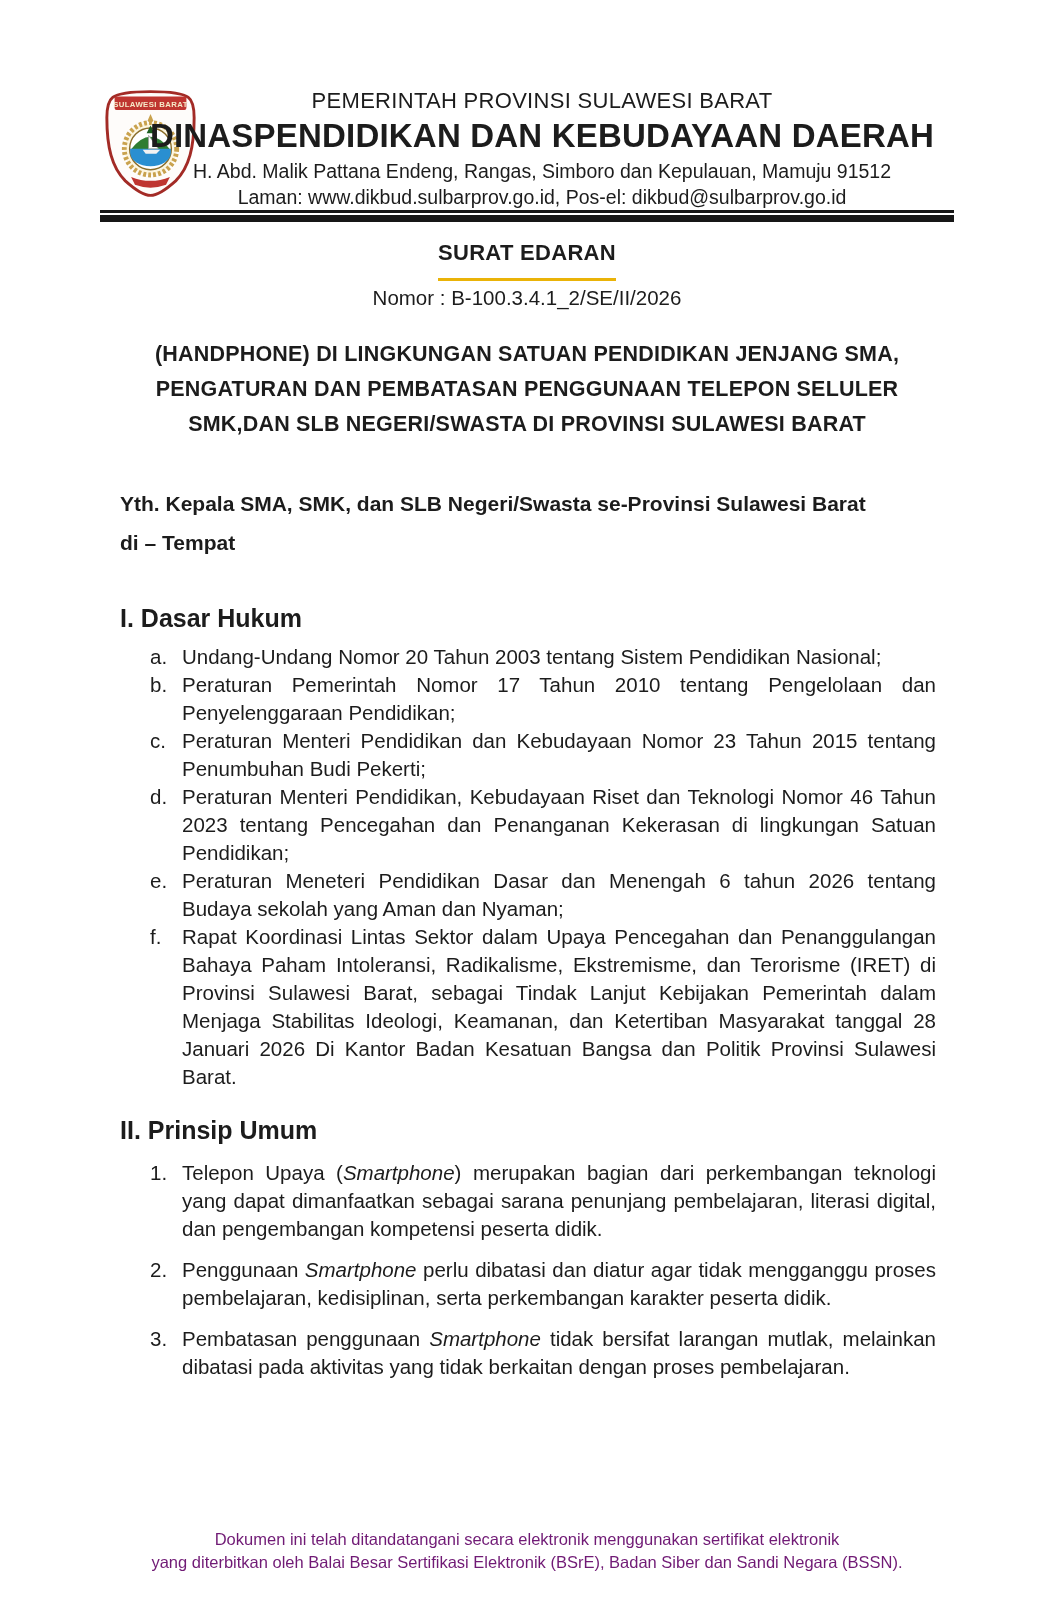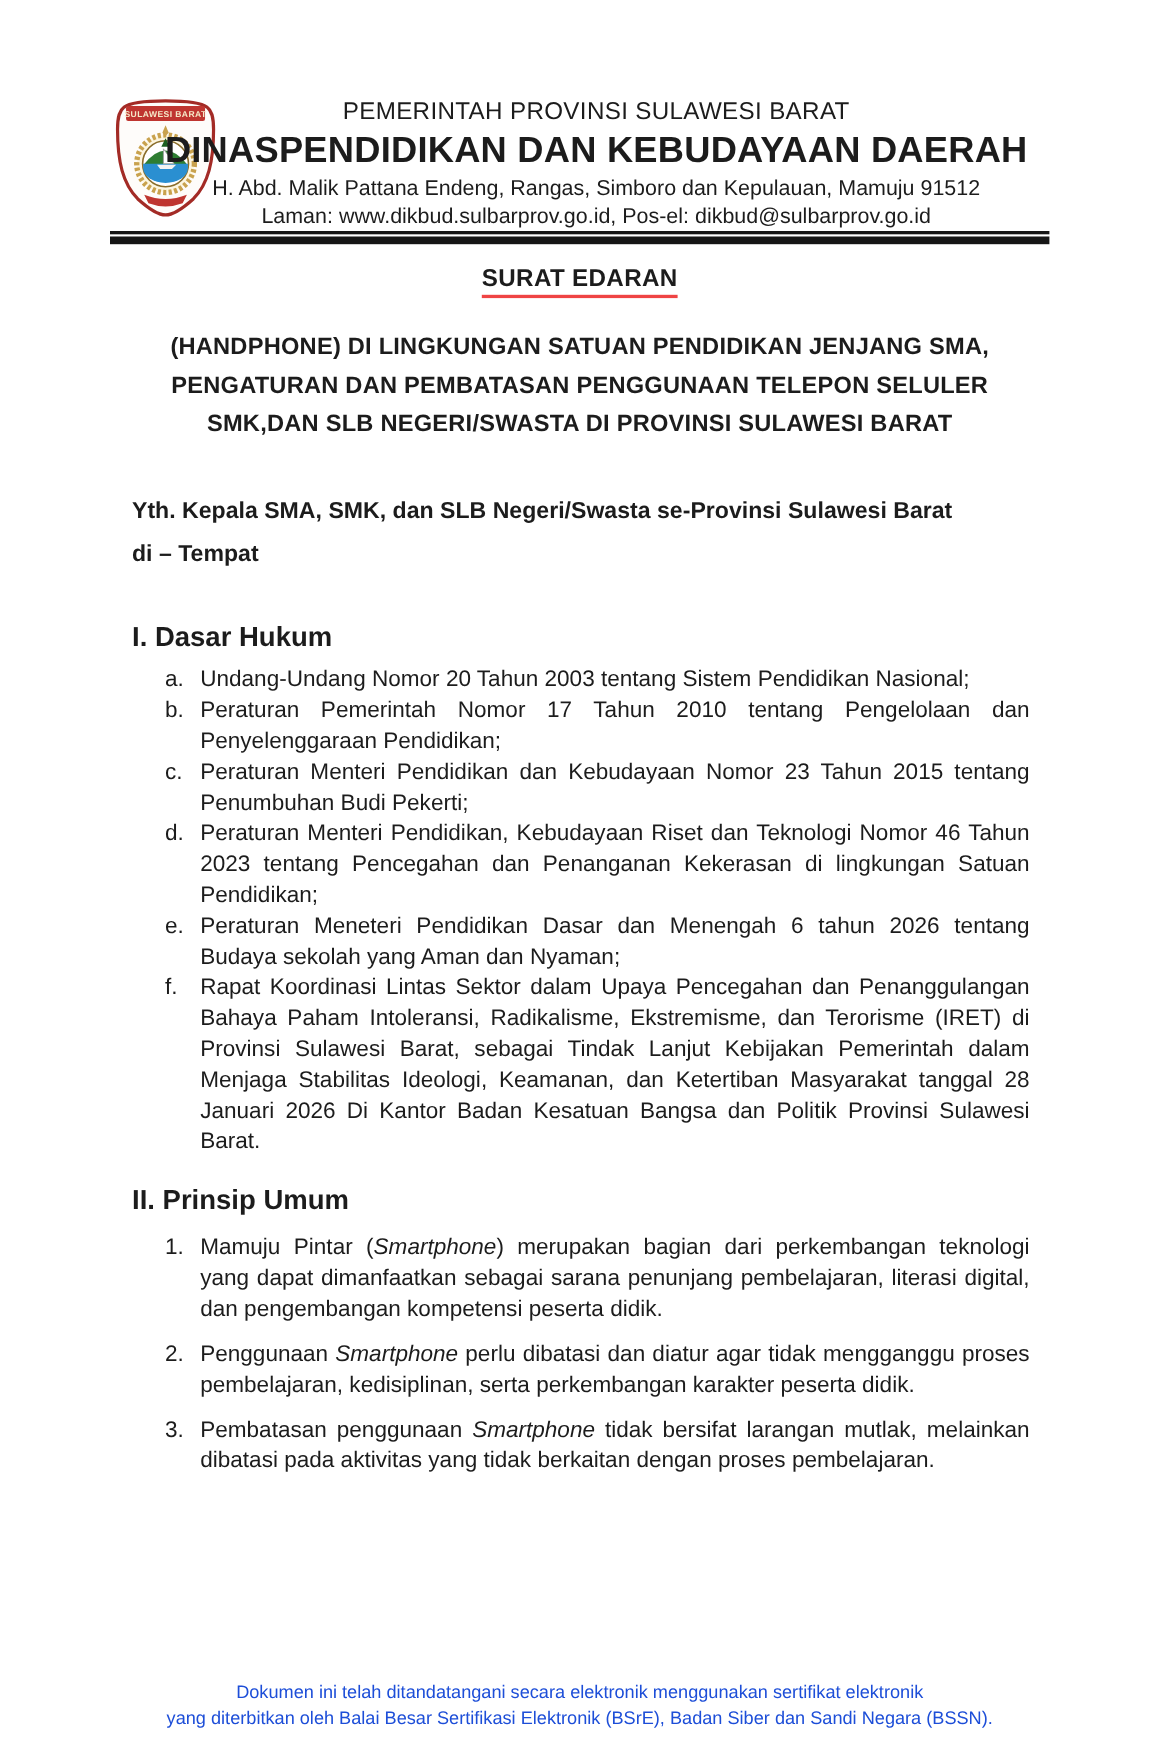--- a/index.html
+++ b/index.html
@@ -23,21 +23,21 @@
   .lh-contact { font-size: 19.5px; margin-top: 3px; }
 
   .rule { margin: 4px 100px 0 100px; }
   .rule .thin  { height: 3px; background: #161616; }
   .rule .thick { height: 7px; background: #161616; margin-top: 2px; }
 
   
   .title-block { text-align: center; margin-top: 18px; }
   .doc-type {
     display: inline-block; font-size: 22px; font-weight: bold;
-    border-bottom: 3px solid #ef4444; padding-bottom: 2px; letter-spacing: .3px;
+    border-bottom: 3px solid #eab308; padding-bottom: 12px; letter-spacing: .3px;
   }
   .doc-number { font-size: 20.5px; margin-top: 5px; }
   .about { font-size: 21px; font-weight: bold; margin-top: 30px; letter-spacing: .2px; }
   .subject { font-size: 21.5px; font-weight: bold; margin-top: 27px; }
   .subject .subject-line { line-height: 35px; letter-spacing: .2px; }
 
   
   .addressee { margin: 50px 118px 0 120px; font-size: 21px; font-weight: bold; }
   .addressee .addr-place { margin-top: 15px; }
 
@@ -49,21 +49,21 @@
   .list { margin-top: 11px; padding-left: 30px; }
   .list-row { display: flex; }
   .marker { flex: none; width: 32px; font-size: 20.5px; line-height: 28px; }
   .item-text { flex: 1; font-size: 20.5px; line-height: 28px; text-align: justify; }
   .item-text em { font-style: italic; }
   .list.spaced { margin-top: 15px; }
   .list.spaced .list-row + .list-row { margin-top: 13px; }
 
   
   .footer { position: absolute; left: 0; right: 0; bottom: 25px; text-align: center;
-            font-size: 16.5px; line-height: 23px; color: #1d4ed8; }
+            font-size: 16.5px; line-height: 23px; color: #701a75; }
 </style>
 </head>
 <body>
 
 <div class="page">
 
   <header class="letterhead">
     <svg class="logo" viewBox="0 0 100 114" xmlns="http://www.w3.org/2000/svg">
 
       <path d="M50,3 C32,3 16,5 11,9 C7,12 5,17 5,30 C5,60 10,81 24,95 C34,104 44,110 50,110 C56,110 66,104 76,95 C90,81 95,60 95,30 C95,17 93,12 89,9 C84,5 68,3 50,3 Z" fill="#fefcfa" stroke="#a32b26" stroke-width="3"></path>
@@ -94,20 +94,21 @@
     </div>
   </header>
 
   <div class="rule">
     <div class="thin"></div>
     <div class="thick"></div>
   </div>
 
   <section class="title-block">
     <div><span class="doc-type">SURAT EDARAN</span></div>
+    <div class="doc-number">Nomor : B-100.3.4.1_2/SE/II/2026</div>
     <div class="subject">
         <div class="subject-line">(HANDPHONE) DI LINGKUNGAN SATUAN PENDIDIKAN JENJANG SMA,</div>
         <div class="subject-line">PENGATURAN DAN PEMBATASAN PENGGUNAAN TELEPON SELULER</div>
         <div class="subject-line">SMK,DAN SLB NEGERI/SWASTA DI PROVINSI SULAWESI BARAT</div>
       </div>
   </section>
 
   <section class="addressee">
     <div class="addr-to">Yth. Kepala SMA, SMK, dan SLB Negeri/Swasta se-Provinsi Sulawesi Barat</div>
     <div class="addr-place">di – Tempat</div>
@@ -141,21 +142,21 @@
             <div class="marker">f.</div>
             <div class="item-text"><span>Rapat Koordinasi Lintas Sektor dalam Upaya Pencegahan dan Penanggulangan Bahaya Paham Intoleransi, Radikalisme, Ekstremisme, dan Terorisme (IRET) di Provinsi Sulawesi Barat, sebagai Tindak Lanjut Kebijakan Pemerintah dalam Menjaga Stabilitas Ideologi, Keamanan, dan Ketertiban Masyarakat tanggal 28 Januari 2026 Di Kantor Badan Kesatuan Bangsa dan Politik Provinsi Sulawesi Barat.</span></div>
           </div>
         </div>
       </section>
       <section class="doc-section second">
         <div class="section-heading">II. Prinsip Umum</div>
         <div class="list spaced">
           <div class="list-row">
             <div class="marker">1.</div>
-            <div class="item-text"><span>Mamuju Pintar (</span><em>Smartphone</em><span>) merupakan bagian dari perkembangan teknologi yang dapat dimanfaatkan sebagai sarana penunjang pembelajaran, literasi digital, dan pengembangan kompetensi peserta didik.</span></div>
+            <div class="item-text"><span>Telepon Upaya (</span><em>Smartphone</em><span>) merupakan bagian dari perkembangan teknologi yang dapat dimanfaatkan sebagai sarana penunjang pembelajaran, literasi digital, dan pengembangan kompetensi peserta didik.</span></div>
           </div>
           <div class="list-row">
             <div class="marker">2.</div>
             <div class="item-text"><span>Penggunaan </span><em>Smartphone</em><span> perlu dibatasi dan diatur agar tidak mengganggu proses pembelajaran, kedisiplinan, serta perkembangan karakter peserta didik.</span></div>
           </div>
           <div class="list-row">
             <div class="marker">3.</div>
             <div class="item-text"><span>Pembatasan penggunaan </span><em>Smartphone</em><span> tidak bersifat larangan mutlak, melainkan dibatasi pada aktivitas yang tidak berkaitan dengan proses pembelajaran.</span></div>
           </div>
         </div>

